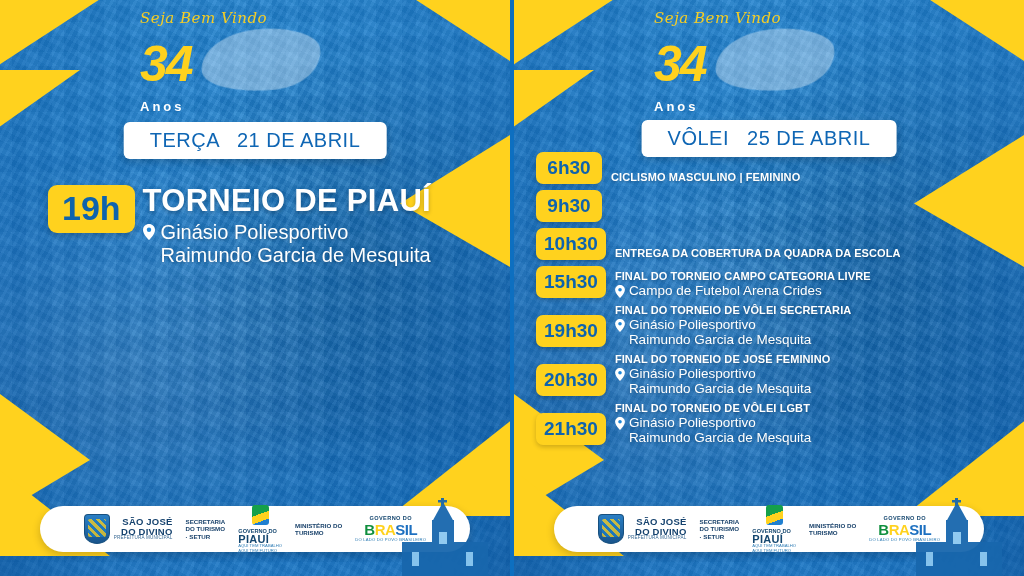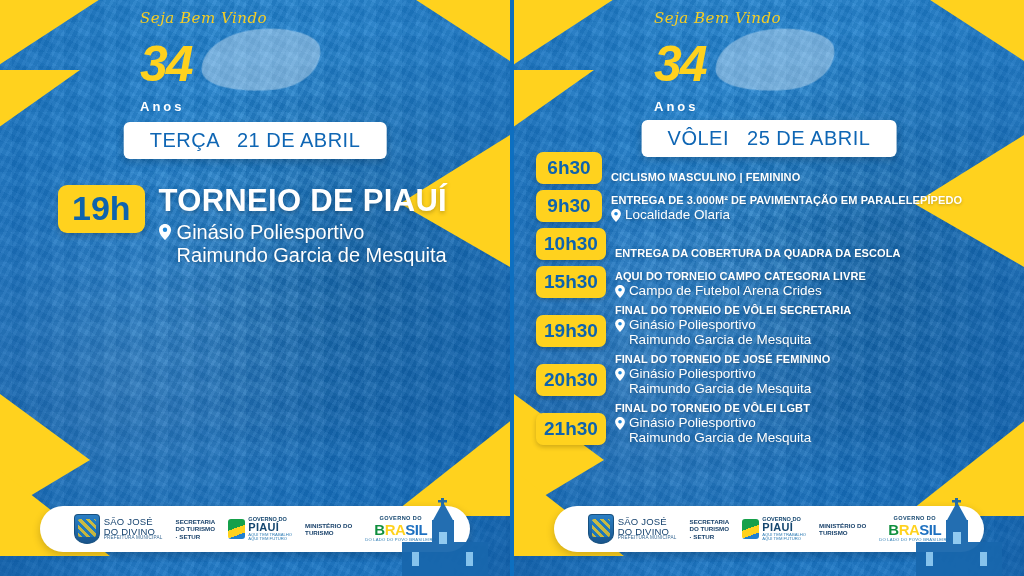--- a/index.html
+++ b/index.html
@@ -143,24 +143,24 @@
     letter-spacing: .5px;
     white-space: nowrap;
     box-shadow: 0 3px 7px rgba(0,0,0,.18);
   }
   .date-banner b { font-weight: normal; margin-left: 12px; }
   .date-banner .light { font-weight: normal; }
 
   
   .left-event {
     position: absolute;
-    top: 185px; left: 58px;
+    top: 185px; left: 48px;
     display: flex;
     align-items: flex-start;
-    gap: 14px;
+    gap: 8px;
   }
   .hour-chip {
     background: #ffd21e;
     color: #0f63ad;
     font-weight: bold;
     border-radius: 9px;
     padding: 6px 14px;
     font-size: 34px;
     line-height: 1.05;
     box-shadow: 0 3px 6px rgba(0,0,0,.2);
@@ -263,25 +263,25 @@
     position: relative;
   }
   .crest::after {
     content: "";
     position: absolute; inset: 4px 3px 6px 3px;
     background: repeating-linear-gradient(45deg,#ffd21e 0 3px,#1d7ec4 3px 6px);
     opacity: .75;
     border-radius: 2px;
   }
   .flogo .txt { line-height: 1.0; }
-  .flogo .t1 { font-size: 9.5px; font-weight: normal; color: #15426e; letter-spacing: .2px; }
+  .flogo .t1 { font-size: 9.5px; font-weight: bold; color: #15426e; letter-spacing: .2px; text-align: right; }
   .flogo .t2 { font-size: 4.6px; color: #3a6a94; letter-spacing: .2px; }
   .flogo .t-small { font-size: 6.2px; color: #19426b; font-weight: bold; line-height: 1.15; }
   .piaui {
-    display: flex; align-items: center; gap: 3px;
+    display: flex; align-items: center; gap: 3px; flex-direction: column;
   }
   .piaui .mark {
     width: 17px; height: 20px;
     background: linear-gradient(160deg,#15a04a 0 45%, #ffd21e 45% 75%, #1f7fd0 75%);
     border-radius: 3px;
   }
   .piaui .pt1 { font-size: 5.6px; color: #14466f; font-weight: bold; }
   .piaui .pt2 { font-size: 11px; color: #14466f; font-weight: bold; letter-spacing: .3px; line-height: .95; }
   .piaui .pt3 { font-size: 4.2px; color: #2e7cb5; line-height: 1.1; }
   .brasil { text-align: center; line-height: 1.05; }
@@ -437,45 +437,33 @@
 
       <div class="sched-row">
         <div class="sched-hour">6h30</div>
         <div class="sched-body">
           <div class="sched-title">CICLISMO MASCULINO | FEMININO</div>
         </div>
       </div>
 
       <div class="sched-row">
         <div class="sched-hour">9h30</div>
-        <div class="sched-body">
-          <div class="sched-title">ENTREGA DE 3.000M² DE PAVIMENTAÇÃO EM PARALELEPÍPEDO</div>
-          <div class="sched-place">
-            <span class="pin">
-              <svg viewBox="0 0 12 16" width="10" height="13">
-                  <path d="M6 0C2.7 0 0 2.6 0 5.9 0 10.3 6 16 6 16s6-5.7 6-10.1C12 2.6 9.3 0 6 0z" fill="#ffffff"></path>
-                  <circle cx="6" cy="5.8" r="2.2" fill="#1d86d8"></circle>
-                </svg>
-            </span>
-            <span>Localidade Olaria</span>
-          </div>
-        </div>
       </div>
 
       <div class="sched-row">
         <div class="sched-hour">10h30</div>
         <div class="sched-body">
           <div class="sched-title">ENTREGA DA COBERTURA DA QUADRA DA ESCOLA</div>
         </div>
       </div>
 
       <div class="sched-row">
         <div class="sched-hour">15h30</div>
         <div class="sched-body">
-          <div class="sched-title">AQUI DO TORNEIO CAMPO CATEGORIA LIVRE</div>
+          <div class="sched-title">FINAL DO TORNEIO CAMPO CATEGORIA LIVRE</div>
           <div class="sched-place">
             <span class="pin">
               <svg viewBox="0 0 12 16" width="10" height="13">
                   <path d="M6 0C2.7 0 0 2.6 0 5.9 0 10.3 6 16 6 16s6-5.7 6-10.1C12 2.6 9.3 0 6 0z" fill="#ffffff"></path>
                   <circle cx="6" cy="5.8" r="2.2" fill="#1d86d8"></circle>
                 </svg>
             </span>
             <span>Campo de Futebol Arena Crides</span>
           </div>
         </div>

